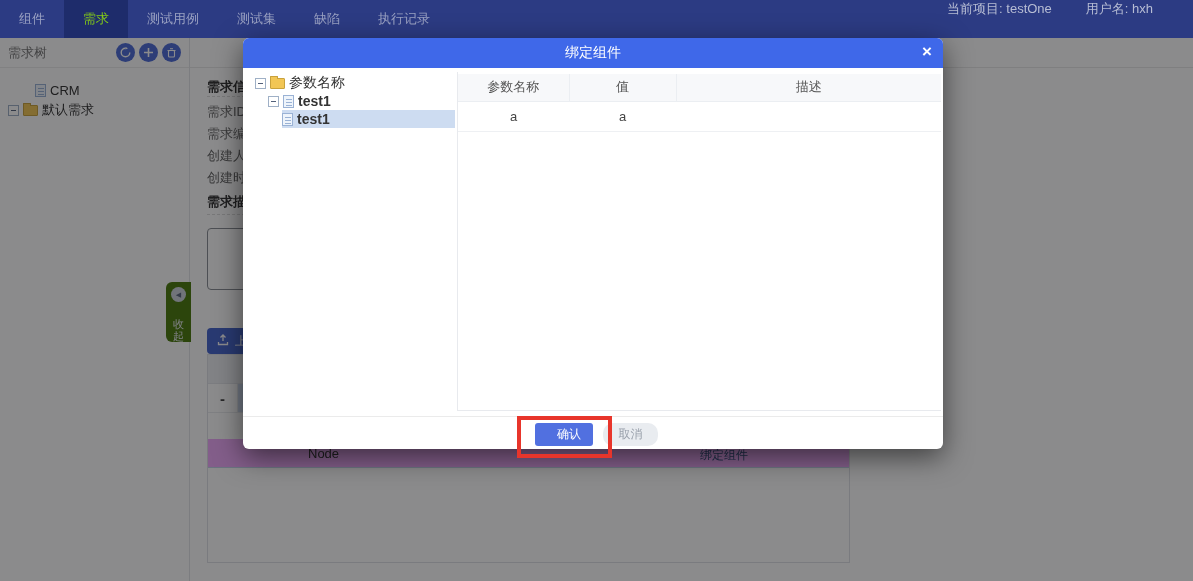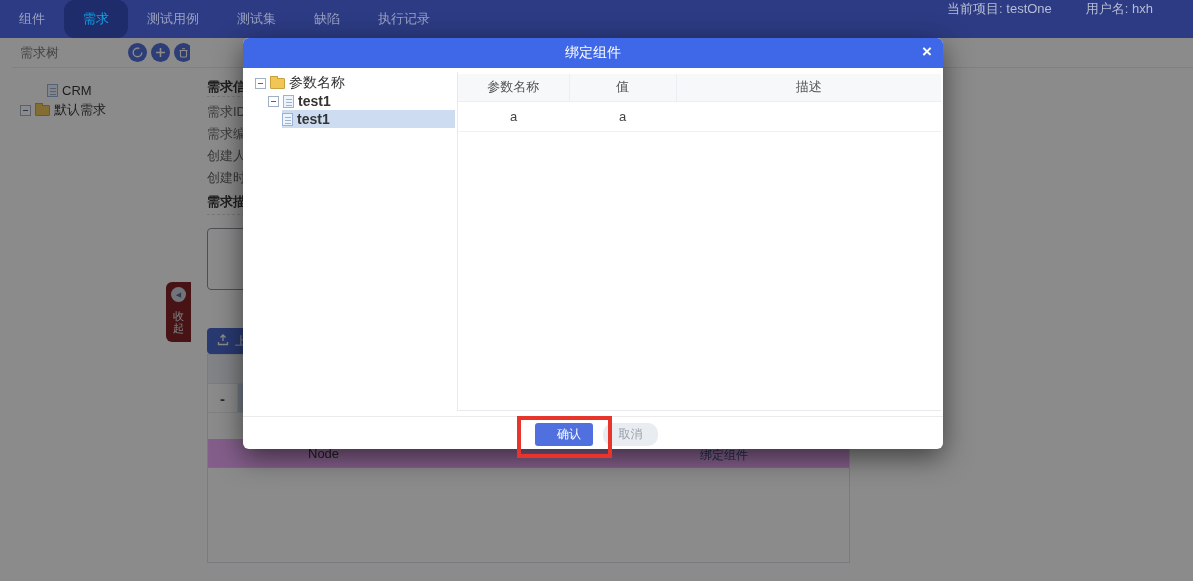--- a/index.html
+++ b/index.html
@@ -10,36 +10,36 @@
   }
 
   
   .navbar {
     position:absolute; left:0; top:0; width:100%; height:38px;
     background:#2c3b83; display:flex; align-items:stretch; z-index:10;
   }
   .nav-item {
     padding:0 19px; line-height:38px; font-size:13px; color:#9aa1c2; cursor:pointer;
   }
-  .nav-item.active { background:#1e2c6b; color:#0ea5e9;border-radius:11px; }
+  .nav-item.active { background:#1e2c6b; color:#84cc16; }
   .nav-right {
     margin-left:auto; display:flex; align-items:flex-start; gap:34px; padding-right:40px;
   }
   .nav-info { font-size:13px; color:#b7bdd4; }
 
   
   .overlay {
     position:absolute; left:0; top:38px; right:0; bottom:0;
     background:rgba(8,8,10,0.47); z-index:50;
   }
 
   
   .sidebar {
     position:absolute; left:0; top:38px; width:190px; bottom:0;
-    background:#fff; border-right:1px solid #e2e4e8; z-index:1;margin-left:12px;
+    background:#fff; border-right:1px solid #e2e4e8; z-index:1;
   }
   .sidebar-header {
     height:30px; display:flex; align-items:center; padding:0 8px;
     border-bottom:1px solid #ececec;
   }
   .sidebar-title { font-size:13px; color:#777; }
   .sidebar-actions { margin-left:auto; display:flex; gap:4px; }
   .round-btn {
     width:19px; height:19px; border-radius:50%; background:#4e6cd8;
     display:flex; align-items:center; justify-content:center; cursor:pointer;
@@ -71,22 +71,22 @@
     content:""; position:absolute; left:2px; top:3px; width:6px; height:1px;
     background:#9ab2d5; box-shadow:0 3px 0 #9ab2d5, 0 6px 0 #9ab2d5;
   }
   .indent1 { margin-left:13px; }
   .indent2 { margin-left:27px; }
   .sel { background:#cddcf1; }
 
   
   .collapse-handle {
     position:absolute; left:166px; top:282px; width:25px; height:60px;
-    background:#7f1d1d; border-radius:6px 0 0 6px; z-index:2;
-    display:flex; flex-direction:column; align-items:center; padding-top:5px; gap:8px; cursor:pointer;
+    background:#4d7c0f; border-radius:6px 0 0 6px; z-index:2;
+    display:flex; flex-direction:column; align-items:center; padding-top:5px; gap:16px; cursor:pointer;
   }
   .collapse-circle {
     width:15px; height:15px; border-radius:50%; background:#cfd4de; color:#5e6a80;
     font-size:7px; display:flex; align-items:center; justify-content:center;
   }
   .collapse-text {
     color:#e8eaf0; font-size:11px; line-height:12px; width:12px; text-align:center;
     word-break:break-all;
   }
 

